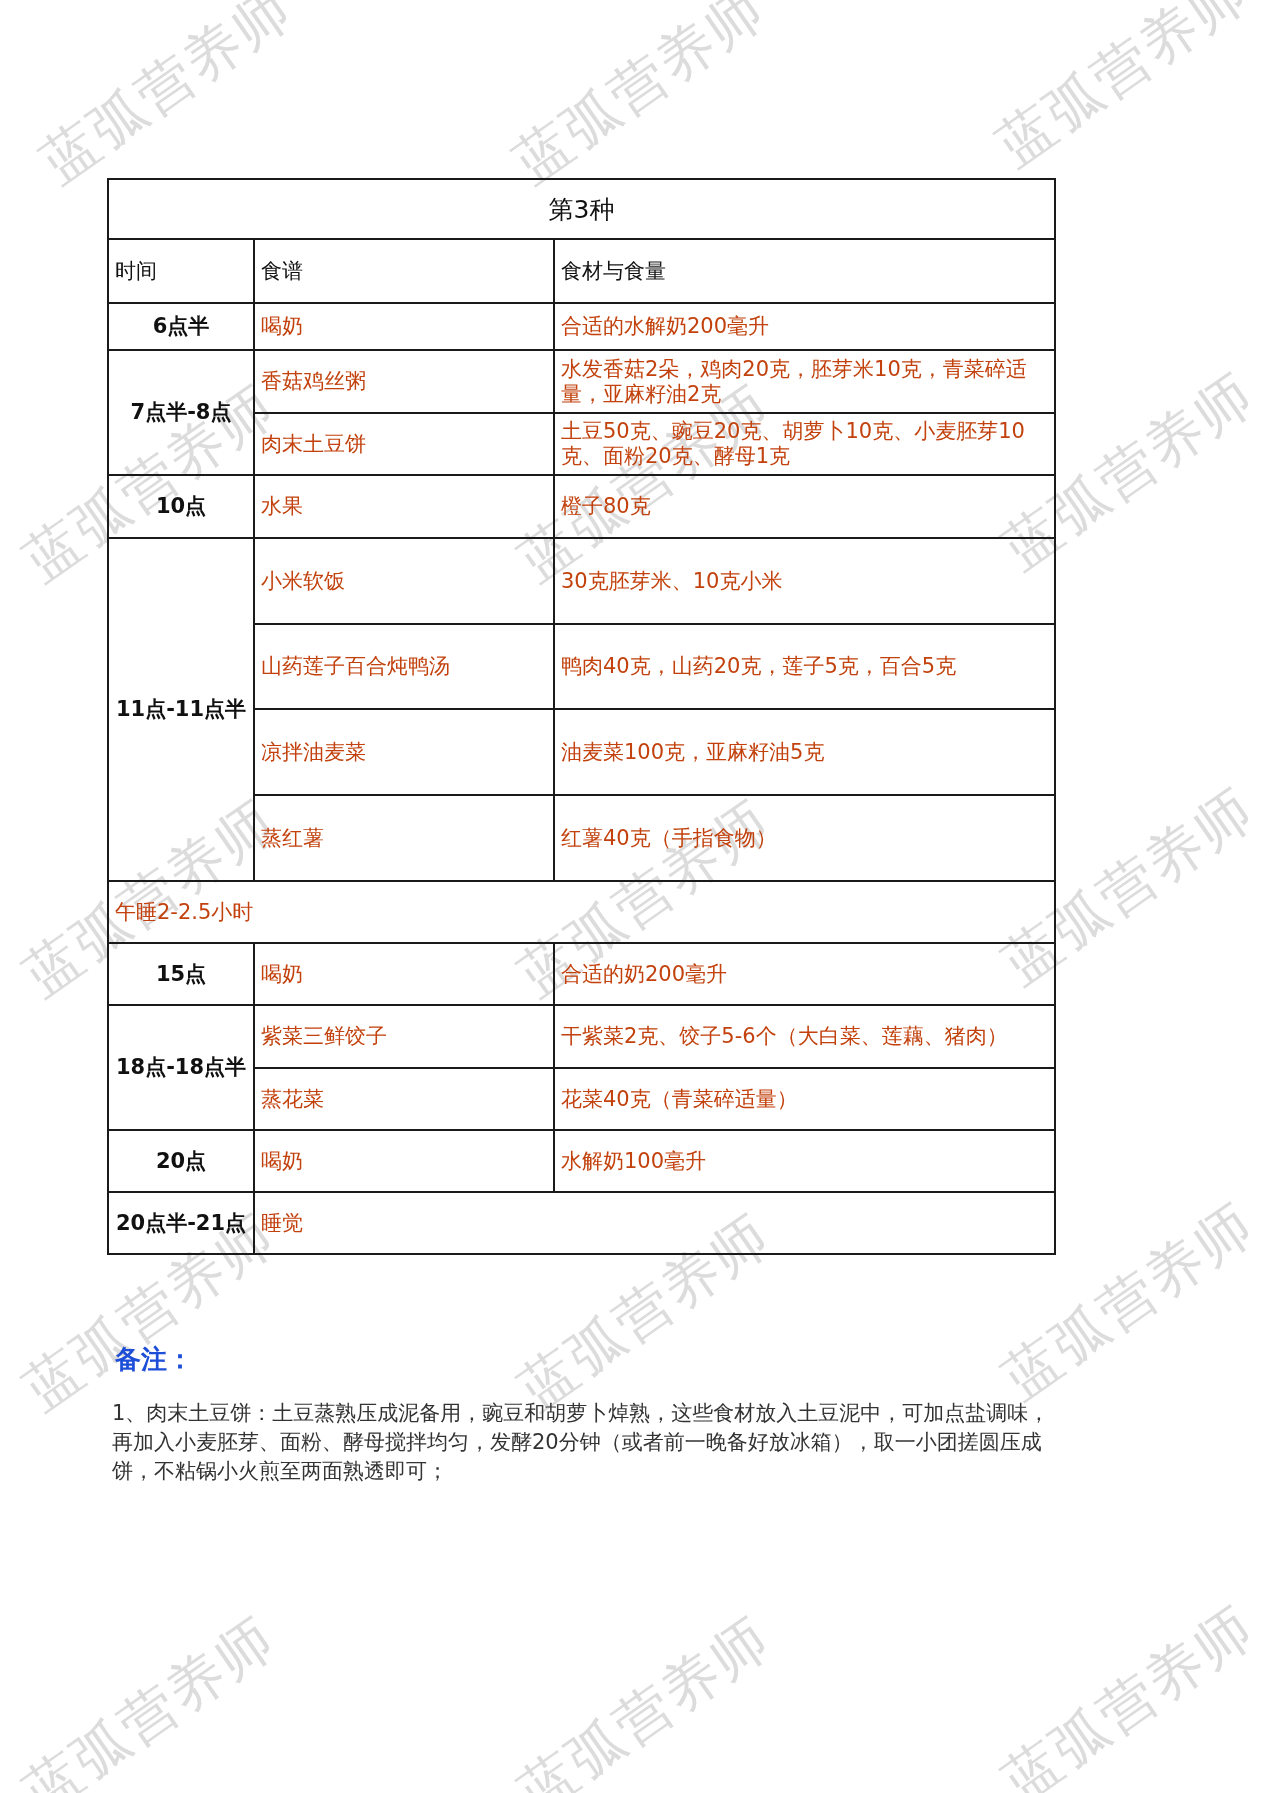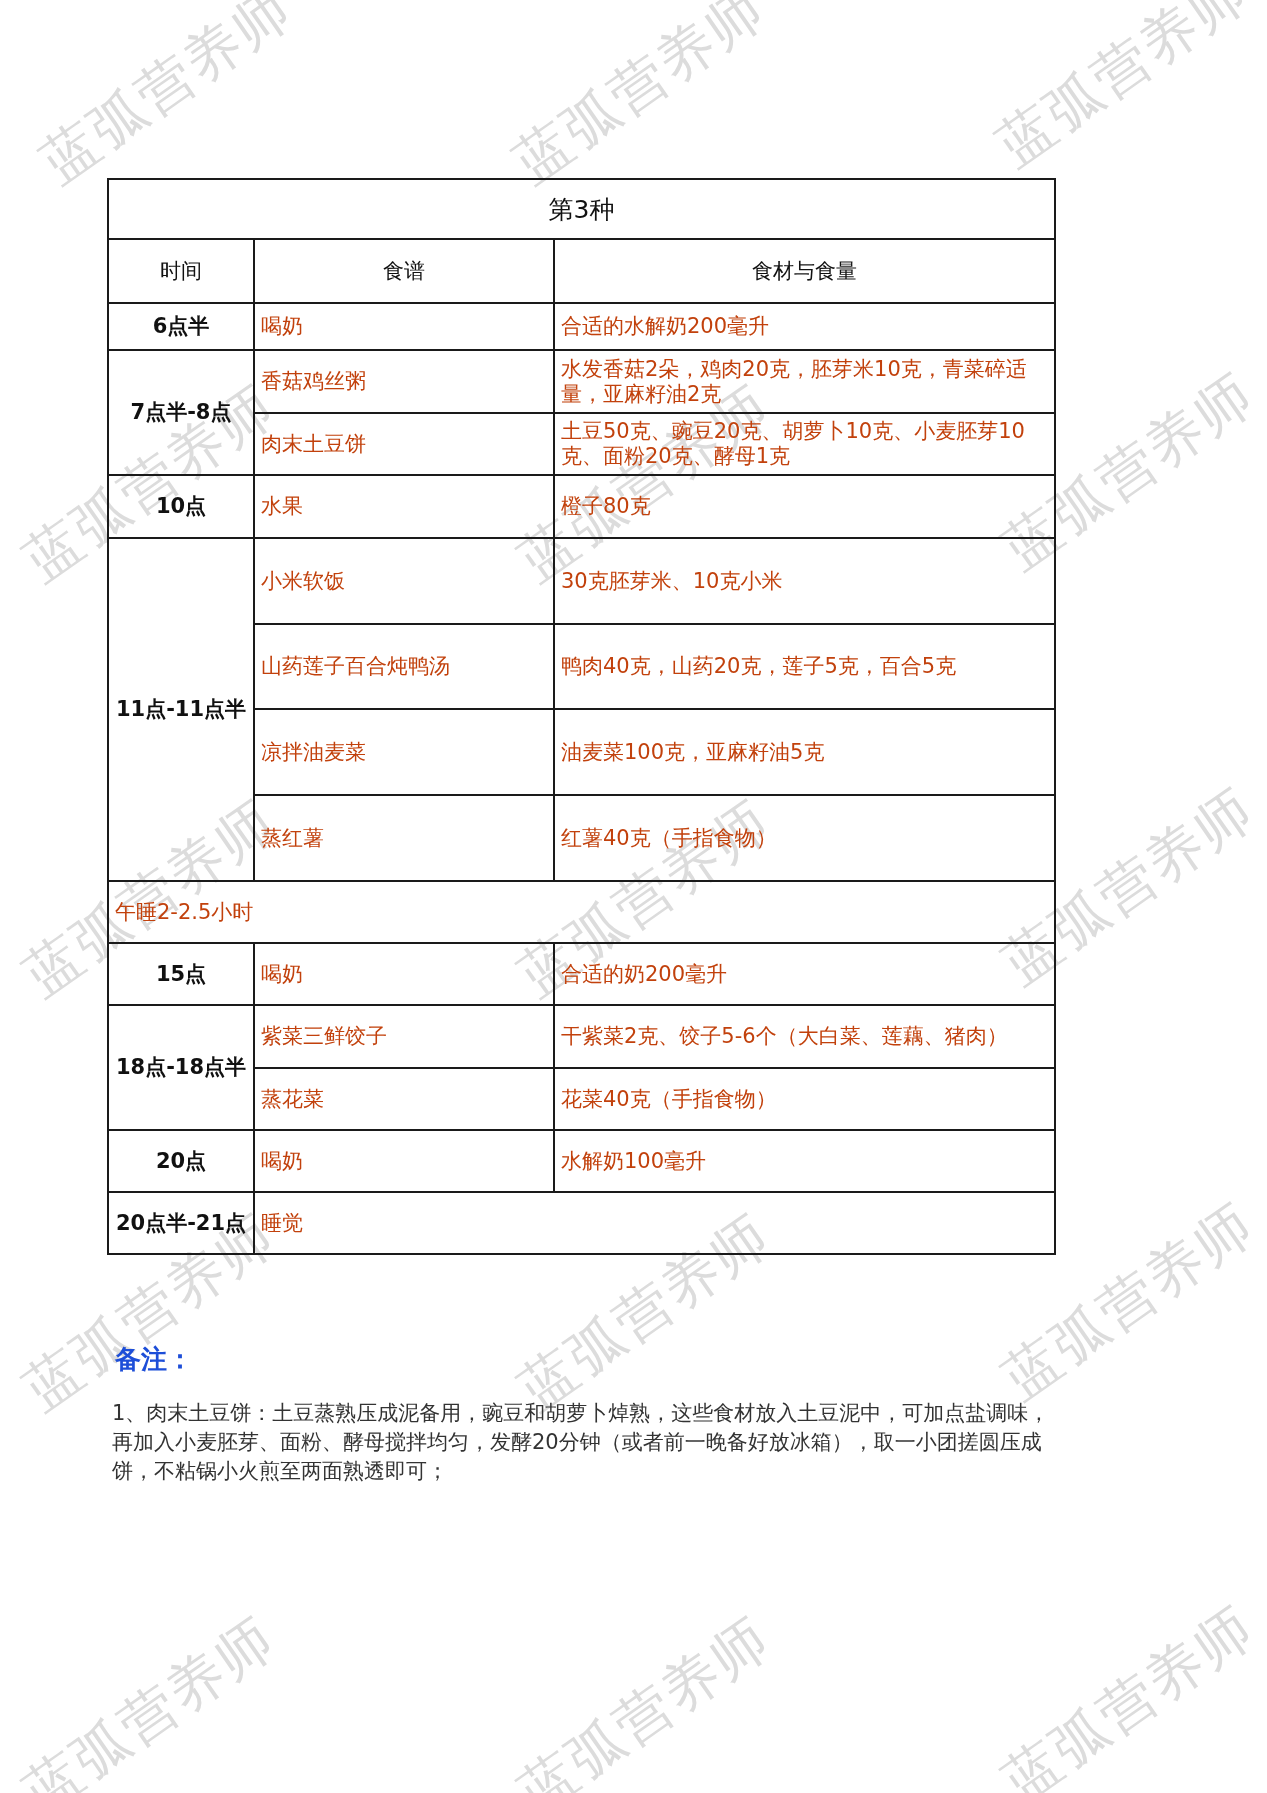--- a/index.html
+++ b/index.html
@@ -21,21 +21,21 @@
   table.meal-table {
     position: absolute; left: 107px; top: 178px;
     width: 947px; border-collapse: collapse; table-layout: fixed;
     background: transparent;
   }
   table.meal-table td, table.meal-table th {
     border: 2px solid #1a1a1a; padding: 0 6px; font-size: 21px; line-height: 25px;
     vertical-align: middle; font-weight: normal; color: #c2410c;
   }
   .title-cell { text-align: center; font-size: 25px !important; font-weight: normal; color: #111 !important; border-radius: 12px; }
-  .head-cell { text-align: center; font-weight: normal; color: #111 !important; margin-left: 34px; }
+  .head-cell { font-weight: normal; color: #111 !important; margin-left: 34px; }
   .time-cell { text-align: center; font-weight: bold !important; color: #111 !important; padding: 0 2px !important; }
   .span-cell { text-align: left; }
   .recipe-cell { text-align: left; }
   .ingr-cell { text-align: left; }
 
   .notes-heading {
     position: absolute; left: 115px; top: 1342px;
     font-size: 26px; font-weight: bold; color: #1d4ed8;
   }
   .note {
@@ -136,21 +136,21 @@
       <td class="ingr-cell">合适的奶200毫升</td>
     </tr>
 
     <tr style="height:63px">
       <td rowspan="2" class="time-cell">18点-18点半</td>
       <td class="recipe-cell">紫菜三鲜饺子</td>
       <td class="ingr-cell">干紫菜2克、饺子5-6个（大白菜、莲藕、猪肉）</td>
     </tr>
     <tr style="height:62px">
       <td class="recipe-cell">蒸花菜</td>
-      <td class="ingr-cell">花菜40克（手指食物）</td>
+      <td class="ingr-cell">花菜40克（青菜碎适量）</td>
     </tr>
 
     <tr style="height:62px">
       <td class="time-cell">20点</td>
       <td class="recipe-cell">喝奶</td>
       <td class="ingr-cell">水解奶100毫升</td>
     </tr>
 
     <tr style="height:62px">
       <td class="time-cell">20点半-21点</td>

